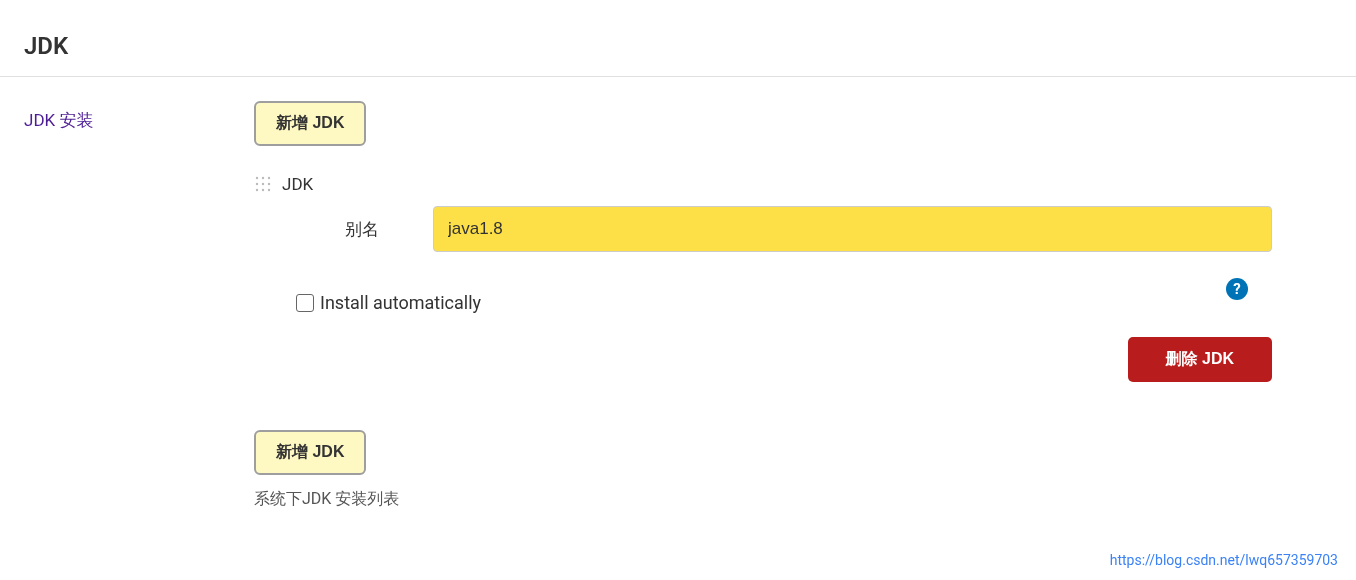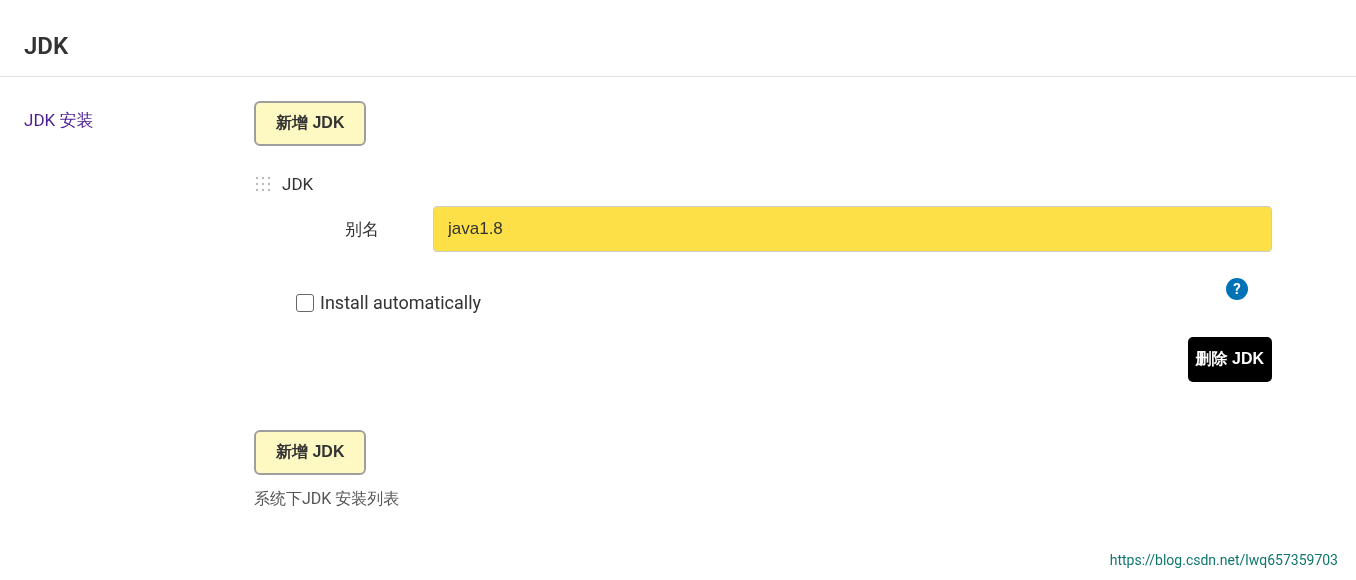--- a/index.html
+++ b/index.html
@@ -133,44 +133,44 @@
       font-size: 15px;
       cursor: pointer;
     }
     .delete-row {
       display: flex;
       justify-content: flex-end;
       margin-top: 24px;
       padding-right: 0;
     }
     .btn-danger {
-      padding: 12px 8px;
+      padding: 12px 38px;
       font-size: 16px;
       font-weight: 600;
       color: #fff;
-      background: #000000;
+      background: #b91c1c;
       border: none;
       border-radius: 5px;
       cursor: pointer;
     }
     .bottom-add {
       margin-top: 48px;
     }
     .helper-text {
       font-size: 16px;
       color: #555;
       margin-top: 14px;
       padding-left: 0;
     }
     .watermark {
       position: absolute;
       bottom: 12px;
       right: 18px;
       font-size: 14px;
-      color: #0f766e;
+      color: #3b82f6;
       pointer-events: none;
     }
     .checkbox-help-wrap {
       position: relative;
       display: flex;
       align-items: center;
     }
   </style>
 </head>
 <body>

